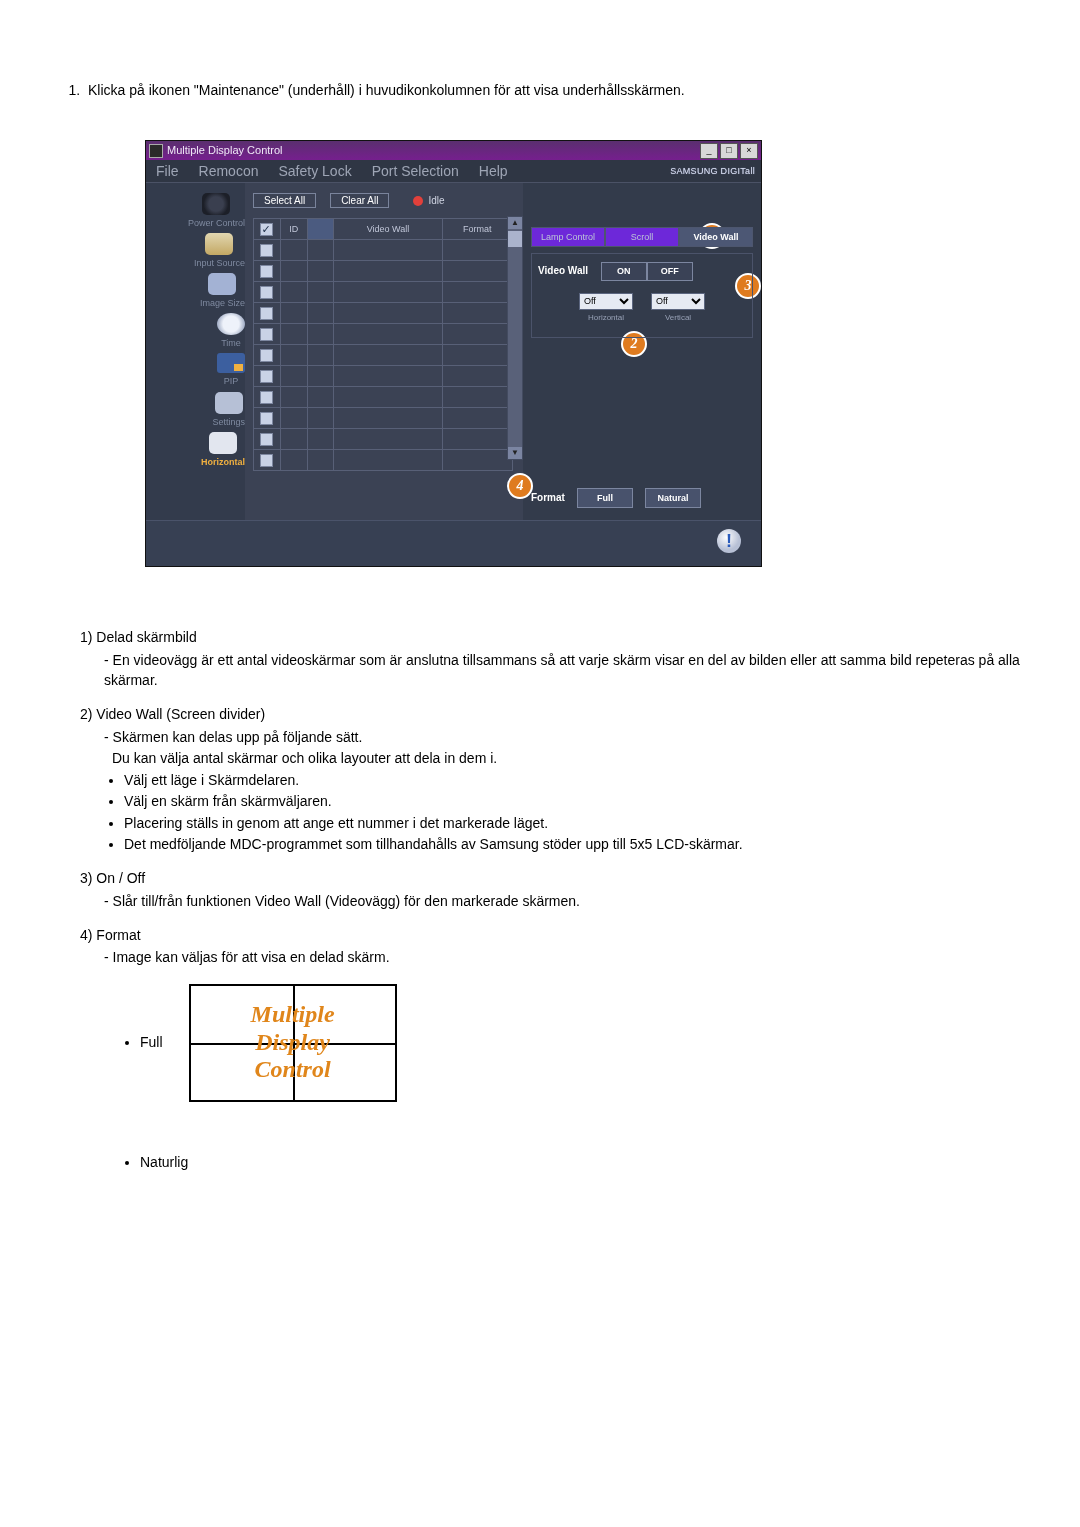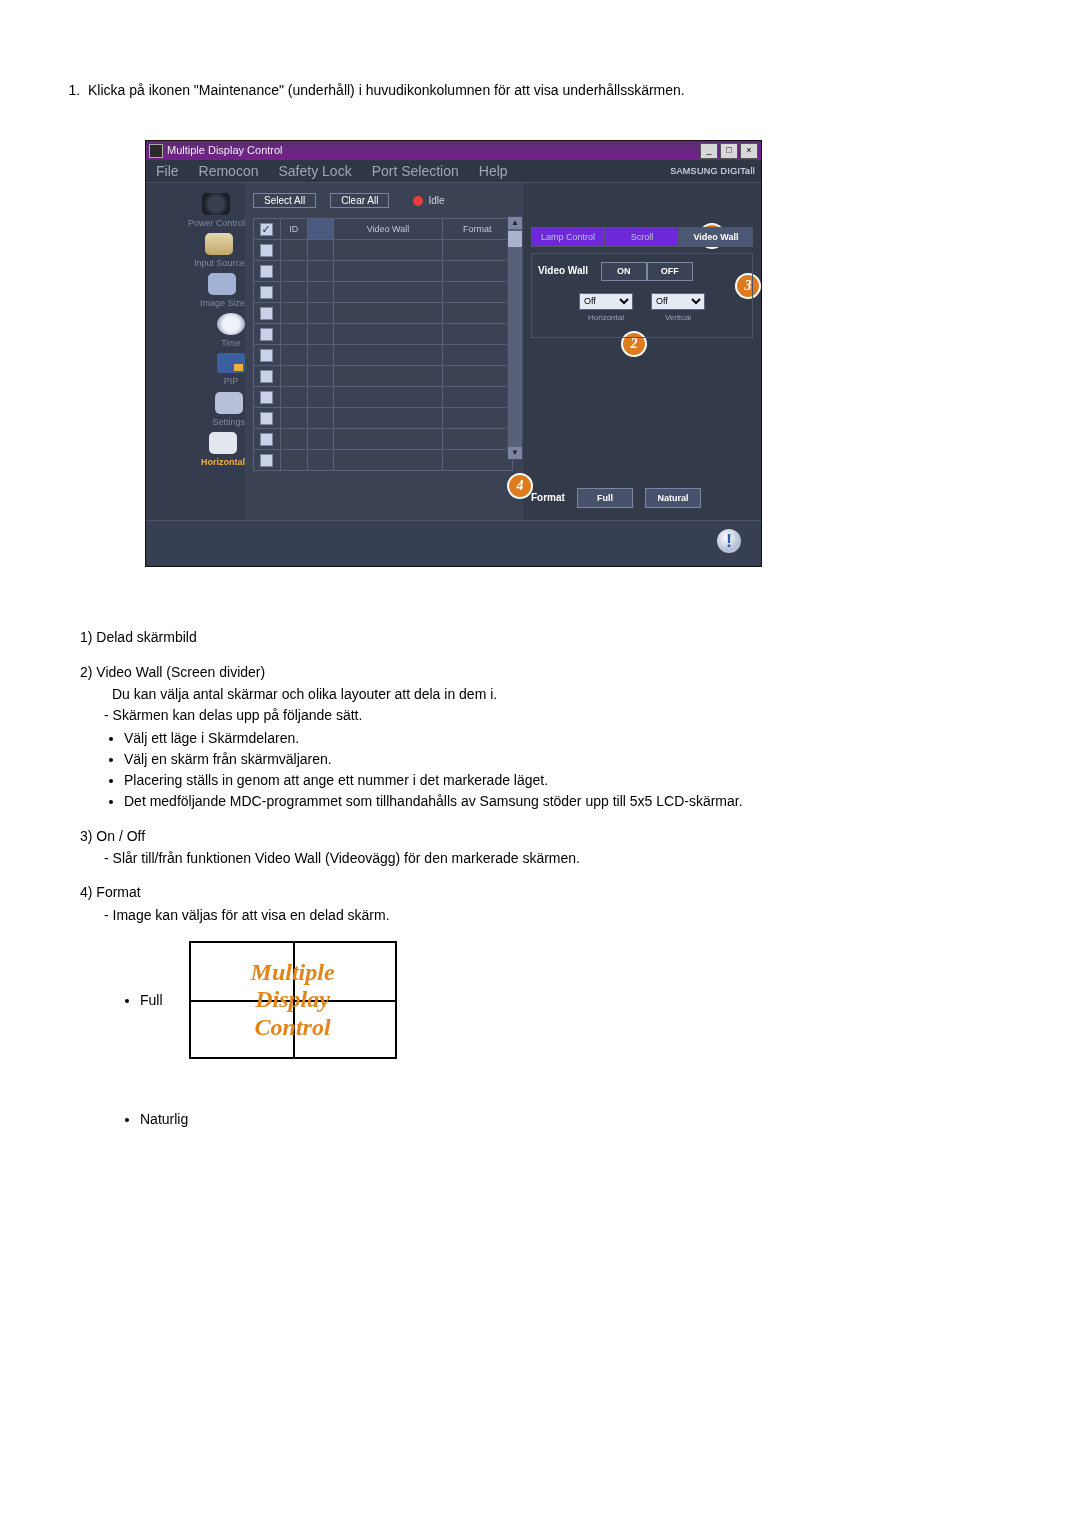--- a/index.html
+++ b/index.html
@@ -312,25 +312,26 @@
   </div>
   <div class="statusbar">
     <span class="warn">!</span>
   </div>
 </div>
 </div>
 
 <div class="expl">
   <div class="item">
     <div class="num-title">1) Delad skärmbild</div>
+    <div class="sub">- En videovägg är ett antal videoskärmar som är anslutna tillsammans så att varje skärm visar en del av bilden eller att samma bild repeteras på alla skärmar.</div>
   </div>
   <div class="item">
     <div class="num-title">2) Video Wall (Screen divider)</div>
+    <div class="sub">- Skärmen kan delas upp på följande sätt.</div>
     <div class="sub" style="margin-left:32px;">Du kan välja antal skärmar och olika layouter att dela in dem i.</div>
-    <div class="sub">- Skärmen kan delas upp på följande sätt.</div>
     <ul class="bul">
       <li>Välj ett läge i Skärmdelaren.</li>
       <li>Välj en skärm från skärmväljaren.</li>
       <li>Placering ställs in genom att ange ett nummer i det markerade läget.</li>
       <li>Det medföljande MDC-programmet som tillhandahålls av Samsung stöder upp till 5x5 LCD-skärmar.</li>
     </ul>
   </div>
   <div class="item">
     <div class="num-title">3) On / Off</div>
     <div class="sub">- Slår till/från funktionen Video Wall (Videovägg) för den markerade skärmen.</div>

